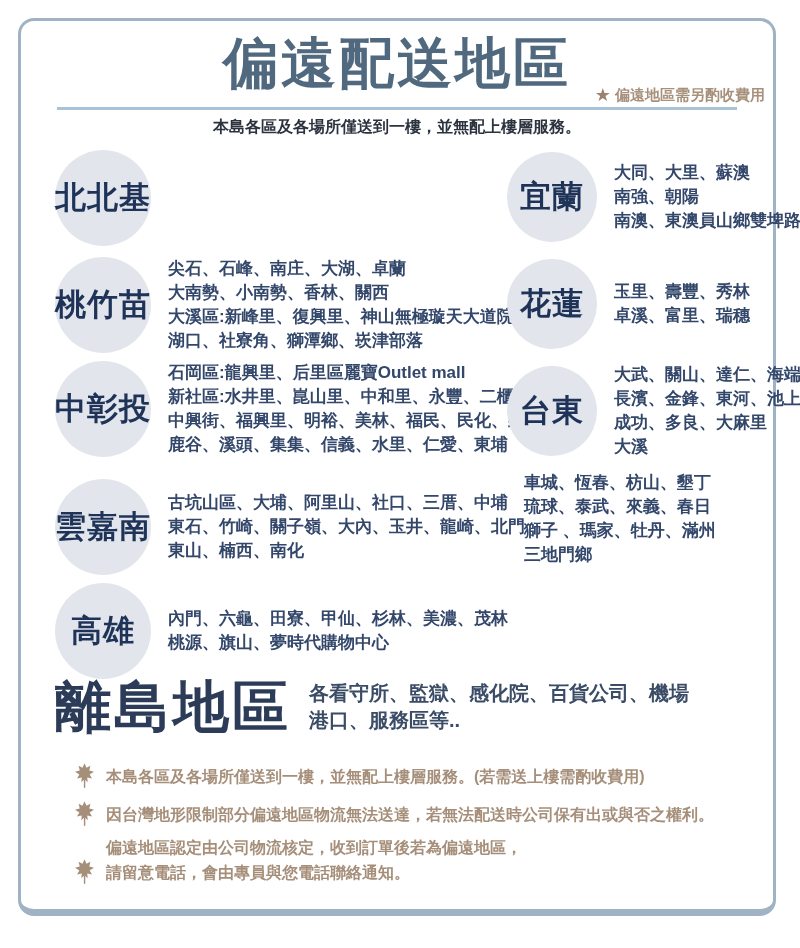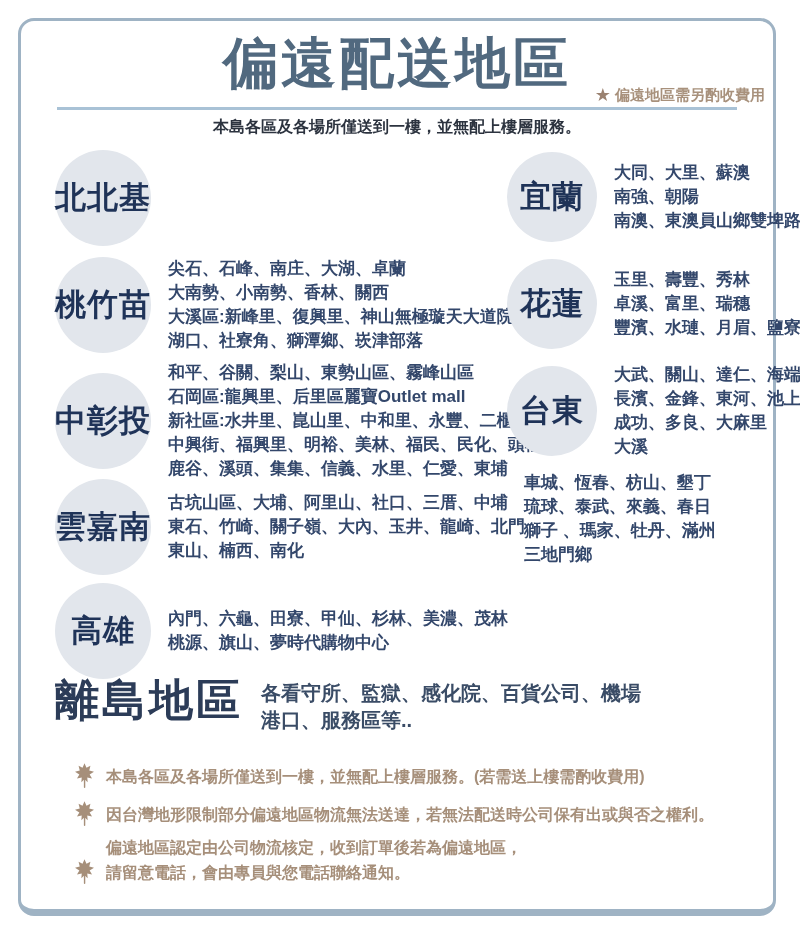--- a/index.html
+++ b/index.html
@@ -14,21 +14,21 @@
   .divider{top:86px;left:36px;right:36px;height:3px;background:#a9c2d6;}
   .subtitle{top:96px;left:0;width:100%;text-align:center;font-size:16px;font-weight:bold;color:#2c333f;}
   .row{display:flex;align-items:center;}
   .badge{border-radius:50%;background:#e2e6ec;color:#1f3358;font-weight:bold;
     display:flex;align-items:center;justify-content:center;flex-shrink:0;}
   .badge.big{width:96px;height:96px;font-size:31px;letter-spacing:1px;}
   .badge.small{width:90px;height:90px;font-size:31px;letter-spacing:1px;}
   .areas{margin-left:17px;}
   .areas div{font-size:17px;font-weight:600;color:#33476b;line-height:24px;white-space:nowrap;}
   .islands{top:654px;left:34px;display:flex;align-items:flex-start;}
-  .islands-title{font-size:44px;font-weight:bold;color:#2c3c58;letter-spacing:3px;line-height:1.15;}
+  .islands-title{font-size:56px;font-weight:bold;color:#2c3c58;letter-spacing:3px;line-height:1.15;}
   .islands-lines{margin-left:18px;margin-top:5px;}
   .islands-lines div{font-size:20px;font-weight:bold;color:#3a4c66;line-height:27px;white-space:nowrap;}
   .note{left:54px;display:flex;align-items:flex-end;}
   .note svg{flex-shrink:0;margin-top:2px;}
   .note-text{margin-left:12px;}
   .note-text div{font-size:16px;font-weight:bold;color:#a68f7a;line-height:25px;white-space:nowrap;}
 </style>
 </head>
 <body>
 
@@ -54,21 +54,20 @@
       <div>尖石、石峰、南庄、大湖、卓蘭</div>
       <div>大南勢、小南勢、香林、關西</div>
       <div>大溪區:新峰里、復興里、神山無極璇天大道院</div>
       <div>湖口、社寮角、獅潭鄉、崁津部落</div>
     </div>
   </div>
 
   <div class="abs row" style="top:340px;left:34px;">
     <div class="badge big">中彰投</div>
     <div class="areas">
-      <div>和平、谷關、梨山、東勢山區、霧峰山區</div>
       <div>石岡區:龍興里、后里區麗寶Outlet mall</div>
       <div>新社區:水井里、崑山里、中和里、永豐、二櫃</div>
       <div>中興街、福興里、明裕、美林、福民、民化、頭櫃</div>
       <div>鹿谷、溪頭、集集、信義、水里、仁愛、東埔</div>
     </div>
   </div>
 
   <div class="abs row" style="top:458px;left:34px;">
     <div class="badge big">雲嘉南</div>
     <div class="areas">
@@ -93,21 +92,20 @@
       <div>南強、朝陽</div>
       <div>南澳、東澳員山鄉雙埤路</div>
     </div>
   </div>
 
   <div class="abs row" style="top:238px;left:486px;">
     <div class="badge small">花蓮</div>
     <div class="areas">
       <div>玉里、壽豐、秀林</div>
       <div>卓溪、富里、瑞穗</div>
-      <div>豐濱、水璉、月眉、鹽寮</div>
     </div>
   </div>
 
   <div class="abs row" style="top:342px;left:486px;">
     <div class="badge small">台東</div>
     <div class="areas">
       <div>大武、關山、達仁、海端</div>
       <div>長濱、金鋒、東河、池上</div>
       <div>成功、多良、大麻里</div>
       <div>大溪</div>

